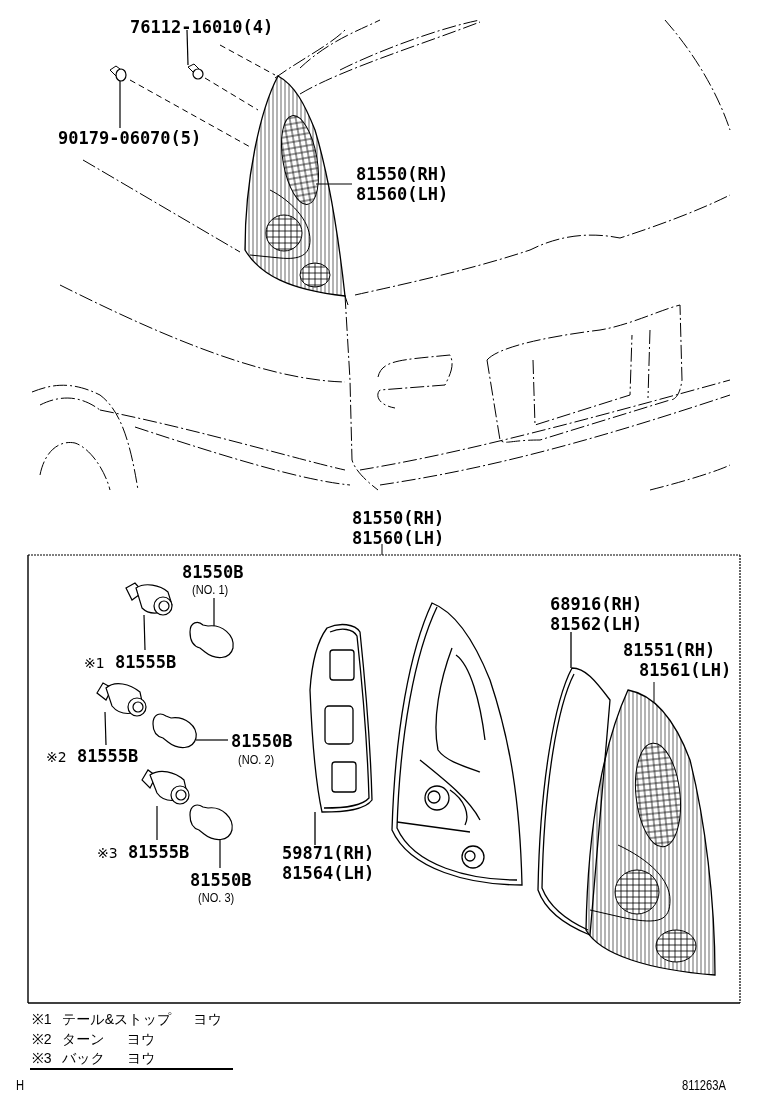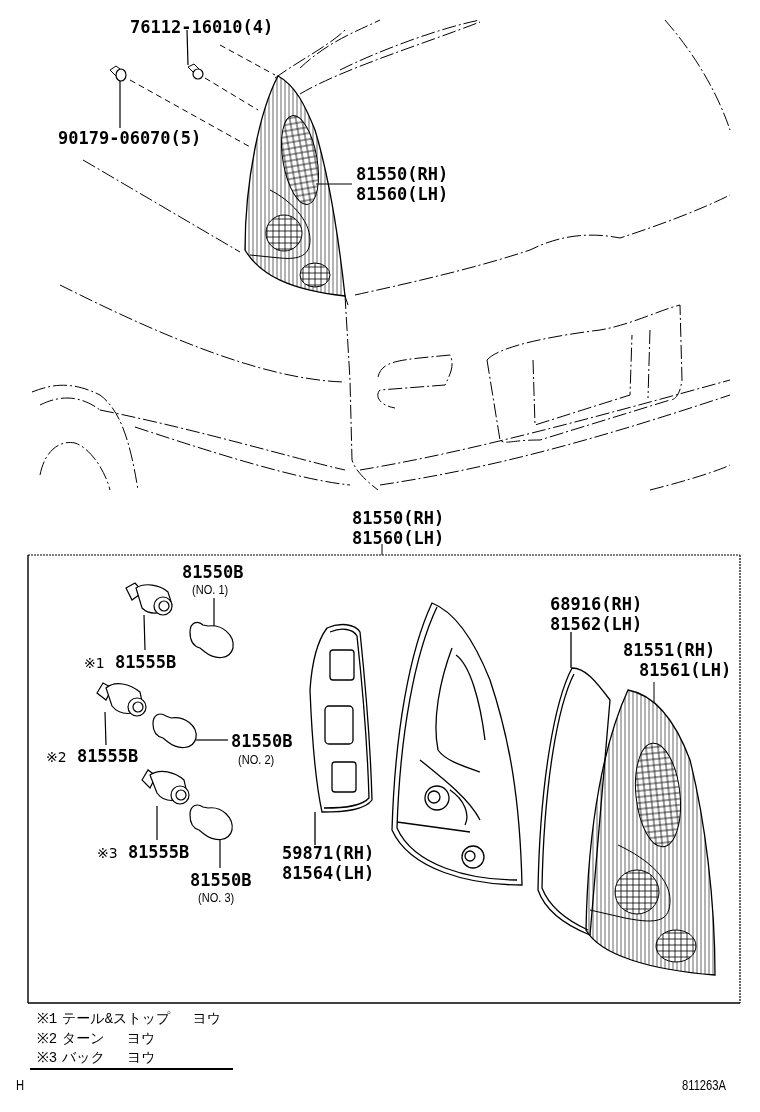--- a/index.html
+++ b/index.html
@@ -26,26 +26,25 @@
       transform-origin: left top;
     }
     .mark {
       font-family: "DejaVu Sans", sans-serif;
       font-weight: normal;
       font-size: 14px;
     }
     .legend {
       position: absolute;
       left: 32px;
-      font-family: Liberation Mono, monospace;
+      font-family: Liberation Sans, sans-serif;
       font-size: 14px;
       color: #000;
       white-space: nowrap;
       line-height: 20px;
-      text-align: center;
     }
     .legend .k { display: inline-block; width: 30px; }
     .legend .v { display: inline-block; }
     .legend .v2 { display: inline-block; margin-left: 22px; }
     .legend-rule { position: absolute; left: 30px; top: 1068px; width: 203px; height: 2px; background: #000; }
     .foot {
       position: absolute;
       font-family: "Liberation Sans", sans-serif;
       font-size: 14px;
       color: #000;

